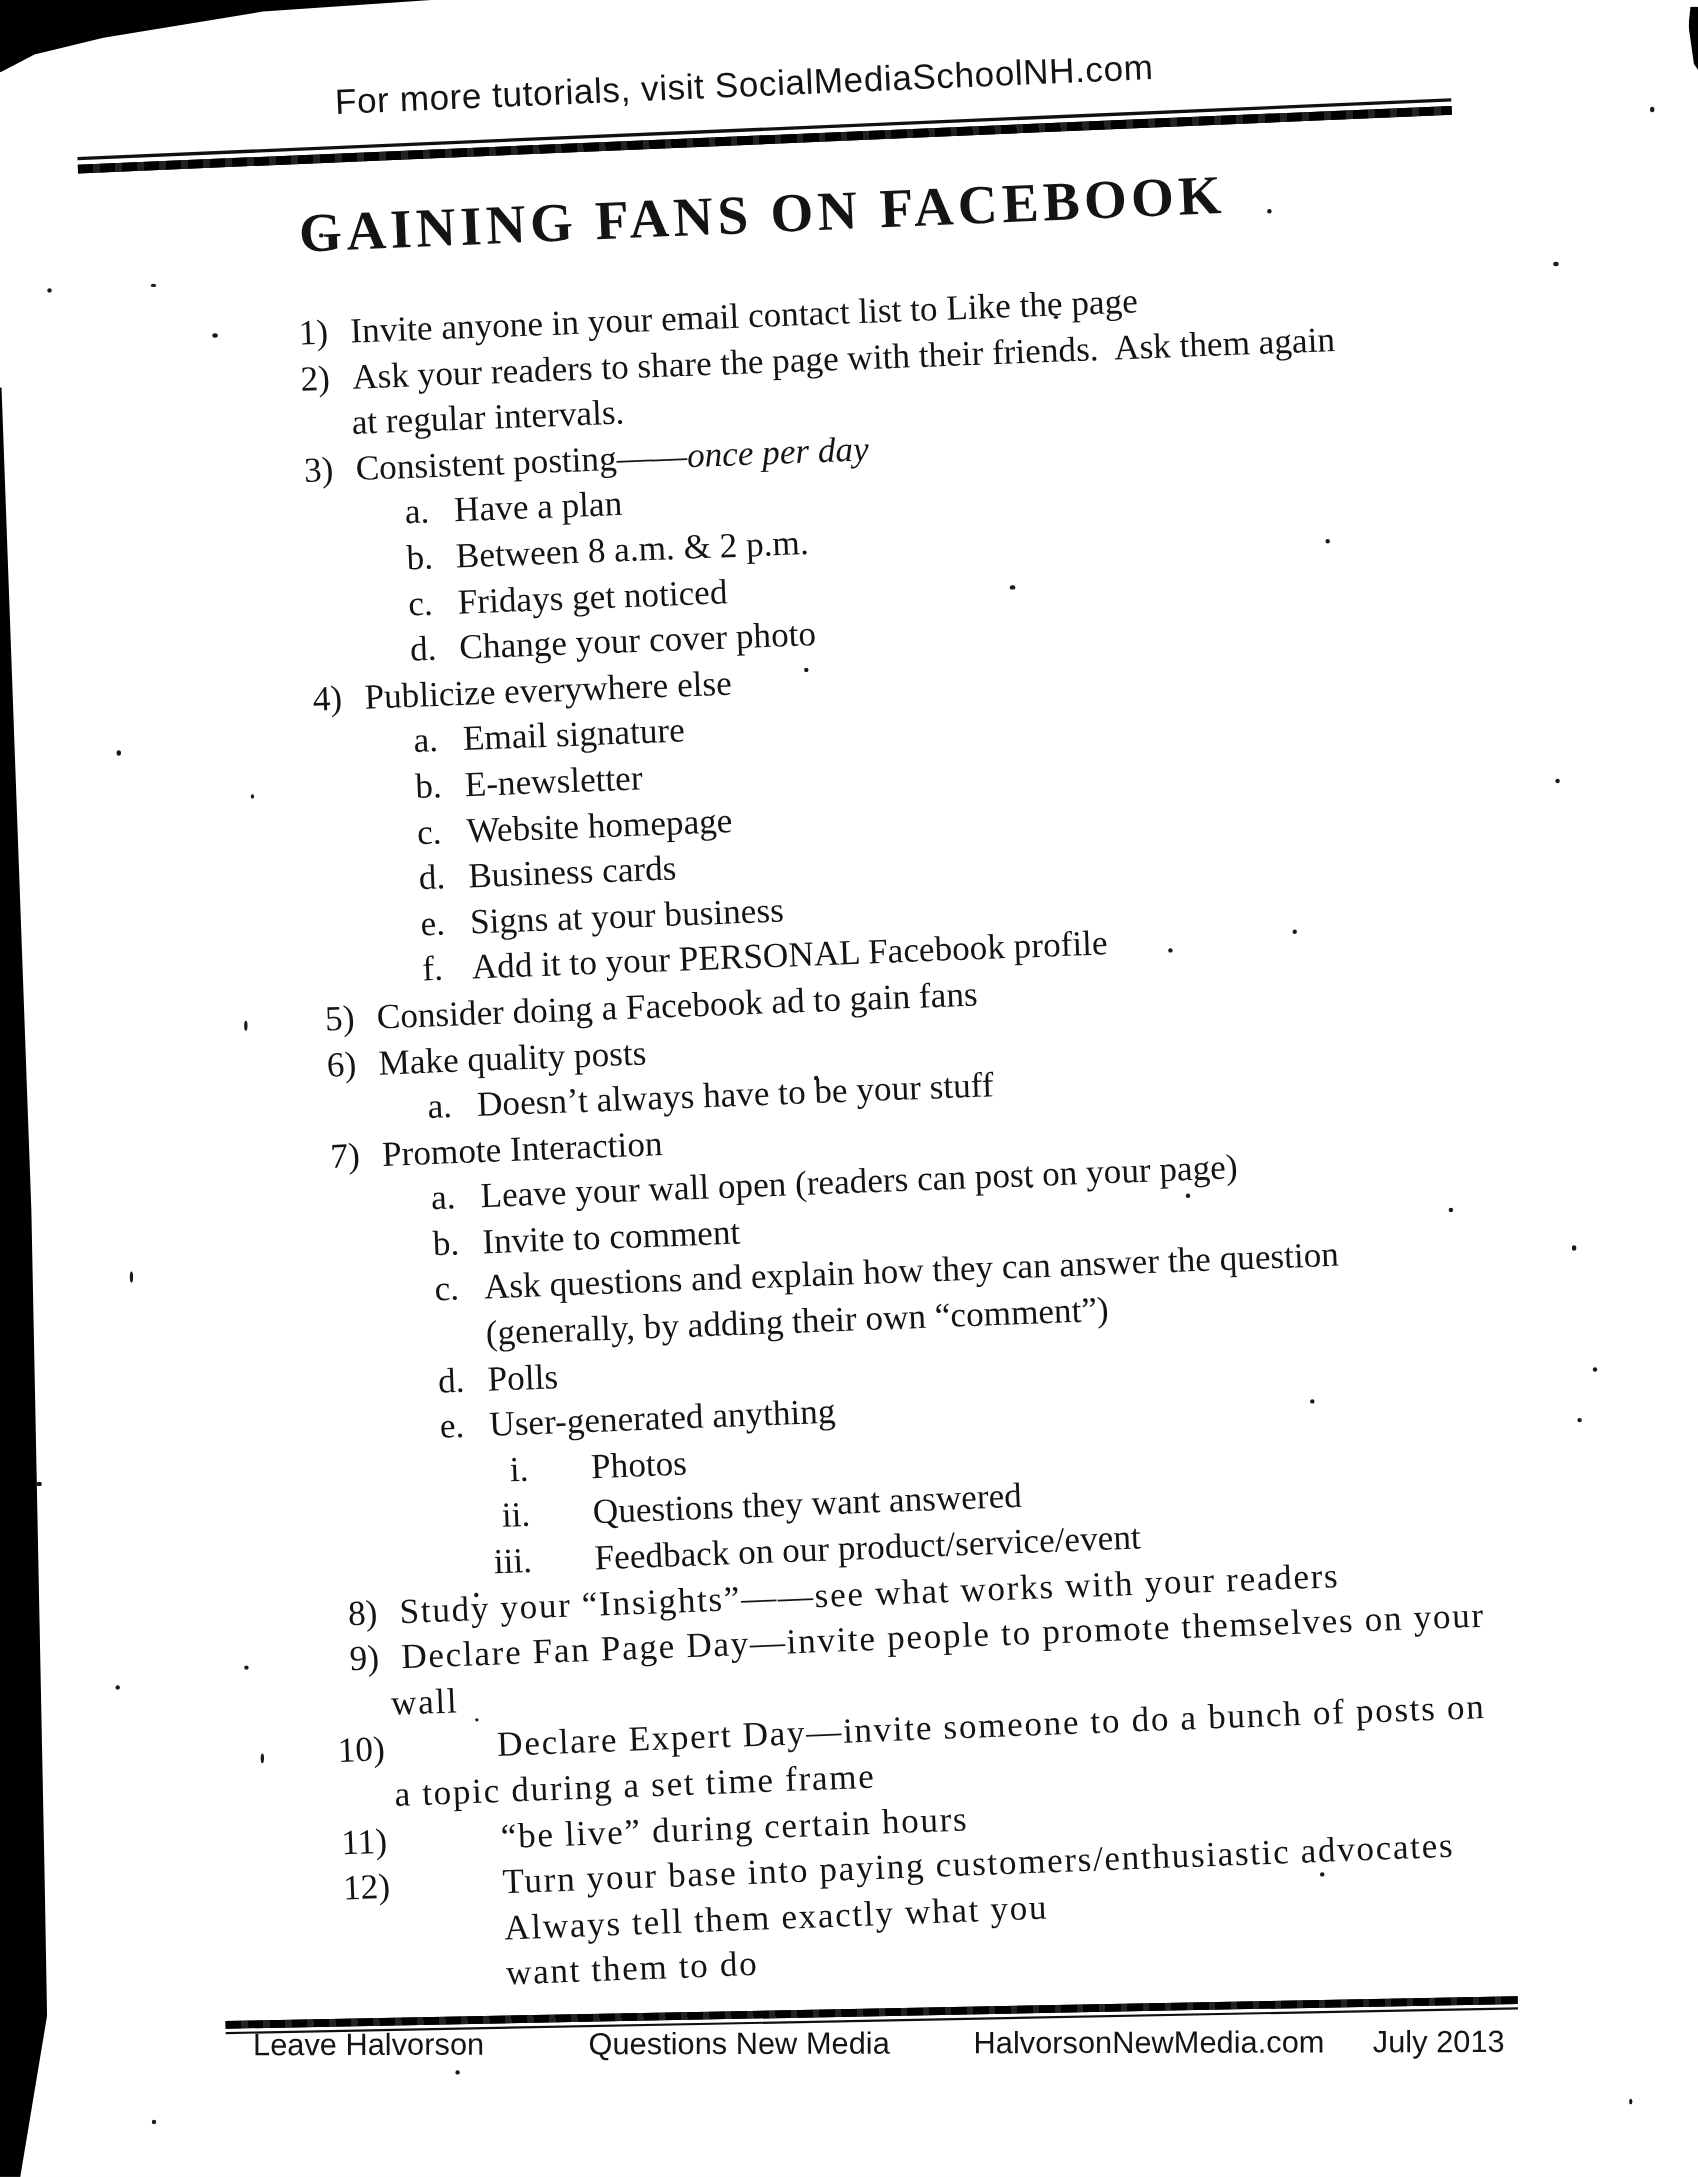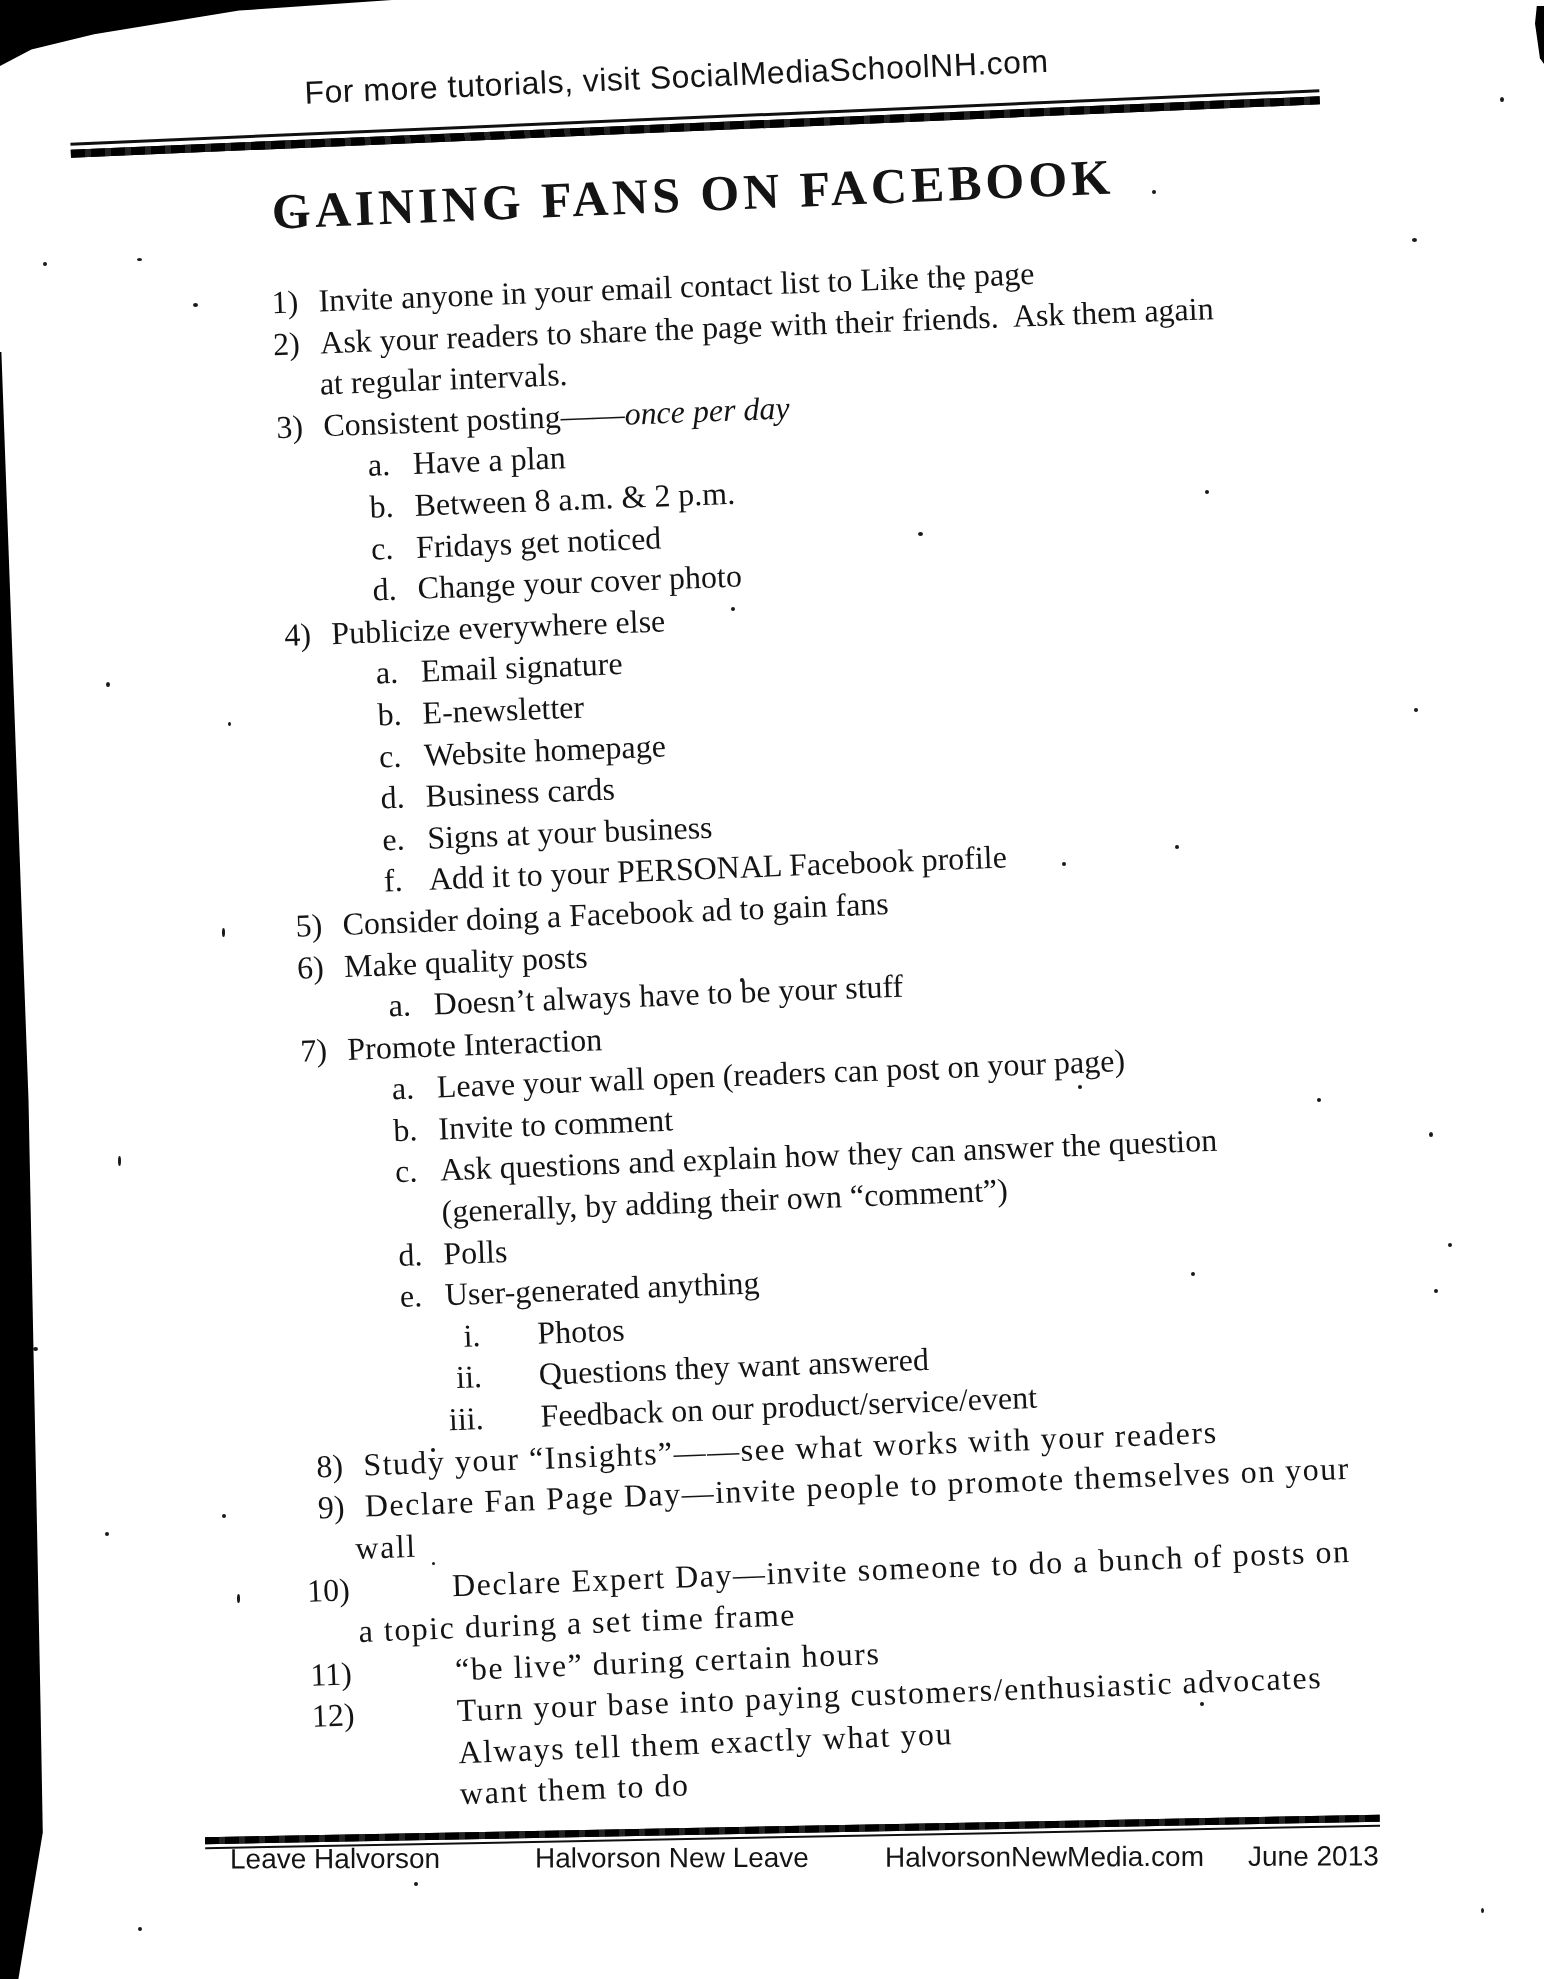--- a/index.html
+++ b/index.html
@@ -203,23 +203,23 @@
         <span style="left: 420px; letter-spacing: 1.5px;">want them to do</span>
       </div>
     </main>
 
   <div class="ftrrule">
     <div class="rule-thick"></div>
     <div class="rule-thin"></div>
   </div>
   <div class="ftrrow" id="ftrrow">
       <span style="left: 230px;">Leave Halvorson</span>
-      <span style="left: 535px;">Halvorson New Leave</span>
+      <span style="left: 535px;">Questions New Media</span>
       <span style="left: 885px;">HalvorsonNewMedia.com</span>
-      <span style="left: 1248px;">June 2013</span>
+      <span style="left: 1248px;">July 2013</span>
     </div>
 
   <div id="specks">
       <div class="speck" style="left: 193px; top: 303px; width: 5px; height: 4px;"></div>
       <div class="speck" style="left: 43px; top: 262px; width: 4px; height: 4px;"></div>
       <div class="speck" style="left: 137px; top: 258px; width: 5px; height: 3px;"></div>
       <div class="speck" style="left: 290px; top: 212px; width: 4px; height: 4px;"></div>
       <div class="speck" style="left: 958px; top: 287px; width: 4px; height: 3px;"></div>
       <div class="speck" style="left: 1152px; top: 190px; width: 4px; height: 4px;"></div>
       <div class="speck" style="left: 1412px; top: 238px; width: 5px; height: 4px;"></div>

